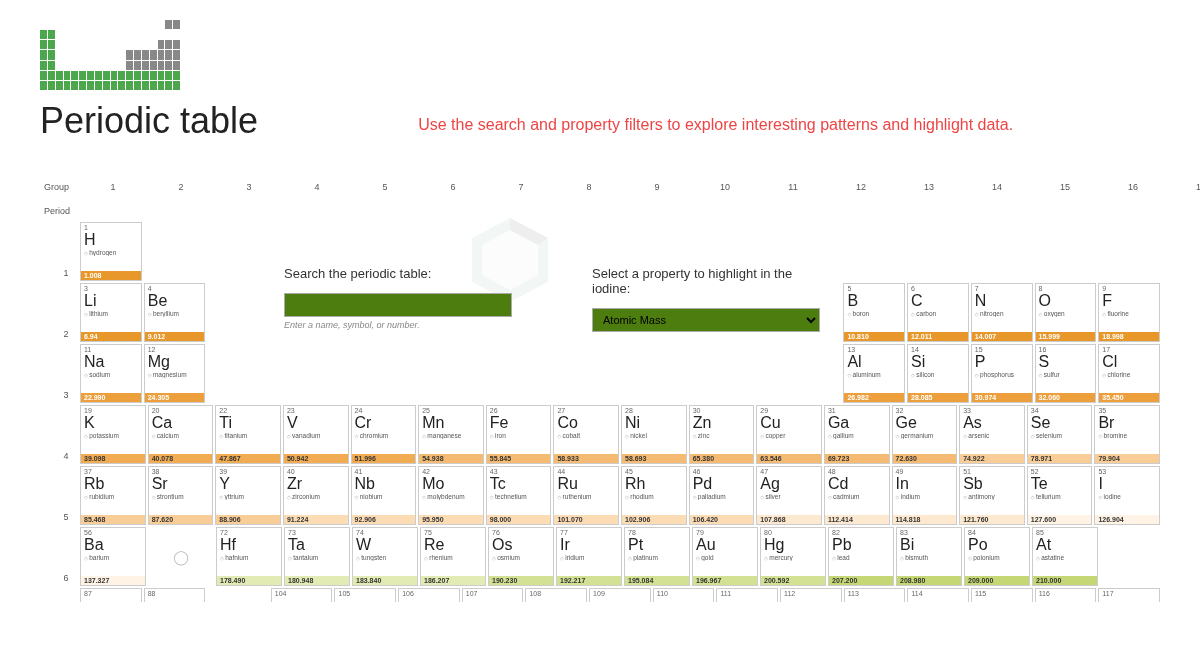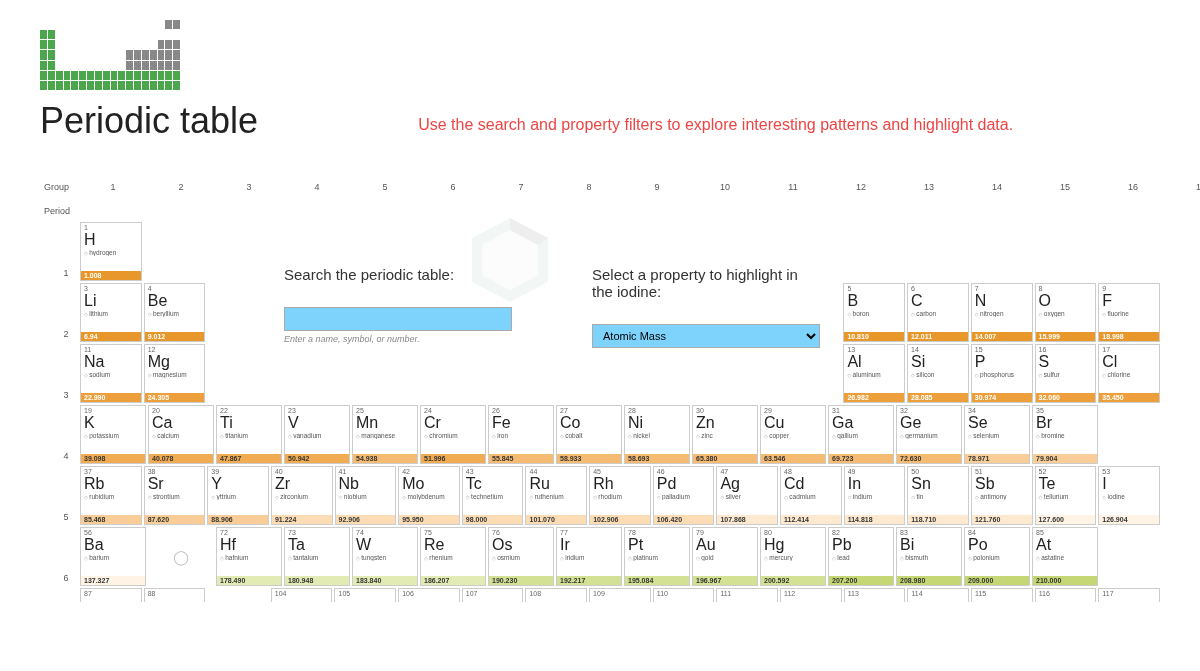--- a/index.html
+++ b/index.html
@@ -44,22 +44,22 @@
 .c6 { background: #fde9cf; color: #333; }
 .c7 { background: #fef3e4; color: #333; }
 .c9 { background: #e3ebb5; color: #333; }
 .c10 { background: #d3e194; color: #333; }
 .c11 { background: #c4d774; color: #333; }
 
 .la-dot { width: 66px; display:flex; align-items:center; justify-content:center; color:#bbb; font-size:14px; }
 
 .controls { position: absolute; top: 44px; left: 204px; right: 340px; display: flex; gap: 80px; font-size: 11px; color: #333; }
 .controls .block { flex: 1; max-width: 280px; }
-.controls label { display: block; margin-bottom: 24px; font-size: 15px; }
-.controls input, .controls select { width: 100%; height: 24px; border: 1px solid #aaa; padding: 2px 6px; font-size: 11px; font-family: inherit; background: #7dd3fc; }
+.controls label { display: block; margin-bottom: 12px; font-size: 13px; }
+.controls input, .controls select { width: 100%; height: 24px; border: 1px solid #aaa; padding: 2px 6px; font-size: 11px; font-family: inherit; background: #4d7c0f; }
 .controls .hint { font-size: 9px; color: #888; font-style: italic; margin-top: 3px; }
 </style>
 </head>
 <body>
 
 <div class="header">
   <div>
     <div class="logo" id="logo">
         <span style="background: transparent;"></span>
         <span style="background: transparent;"></span>
@@ -400,32 +400,32 @@
           <div class="nm">titanium</div>
           <div class="val c2">47.867</div>
         </div>
         <div class="cell">
           <div class="num">23</div>
           <div class="sym">V</div>
           <div class="nm">vanadium</div>
           <div class="val c2">50.942</div>
         </div>
         <div class="cell">
+          <div class="num">24</div>
+          <div class="sym">Cr</div>
+          <div class="nm">chromium</div>
+          <div class="val c2">51.996</div>
+        </div>
+        <div class="cell">
           <div class="num">25</div>
           <div class="sym">Mn</div>
           <div class="nm">manganese</div>
           <div class="val c3">54.938</div>
         </div>
         <div class="cell">
-          <div class="num">24</div>
-          <div class="sym">Cr</div>
-          <div class="nm">chromium</div>
-          <div class="val c2">51.996</div>
-        </div>
-        <div class="cell">
           <div class="num">26</div>
           <div class="sym">Fe</div>
           <div class="nm">iron</div>
           <div class="val c3">55.845</div>
         </div>
         <div class="cell">
           <div class="num">27</div>
           <div class="sym">Co</div>
           <div class="nm">cobalt</div>
           <div class="val c3">58.933</div>
@@ -454,20 +454,26 @@
           <div class="nm">gallium</div>
           <div class="val c3">69.723</div>
         </div>
         <div class="cell">
           <div class="num">32</div>
           <div class="sym">Ge</div>
           <div class="nm">germanium</div>
           <div class="val c3">72.630</div>
         </div>
         <div class="cell">
+          <div class="num">33</div>
+          <div class="sym">As</div>
+          <div class="nm">arsenic</div>
+          <div class="val c4">74.922</div>
+        </div>
+        <div class="cell">
           <div class="num">34</div>
           <div class="sym">Se</div>
           <div class="nm">selenium</div>
           <div class="val c4">78.971</div>
         </div>
         <div class="cell">
           <div class="num">35</div>
           <div class="sym">Br</div>
           <div class="nm">bromine</div>
           <div class="val c4">79.904</div>
@@ -546,26 +552,20 @@
           <div class="nm">cadmium</div>
           <div class="val c6">112.414</div>
         </div>
         <div class="cell">
           <div class="num">49</div>
           <div class="sym">In</div>
           <div class="nm">indium</div>
           <div class="val c6">114.818</div>
         </div>
         <div class="cell">
-          <div class="num">50</div>
-          <div class="sym">Sn</div>
-          <div class="nm">tin</div>
-          <div class="val c6">118.710</div>
-        </div>
-        <div class="cell">
           <div class="num">51</div>
           <div class="sym">Sb</div>
           <div class="nm">antimony</div>
           <div class="val c6">121.760</div>
         </div>
         <div class="cell">
           <div class="num">52</div>
           <div class="sym">Te</div>
           <div class="nm">tellurium</div>
           <div class="val c7">127.600</div>

